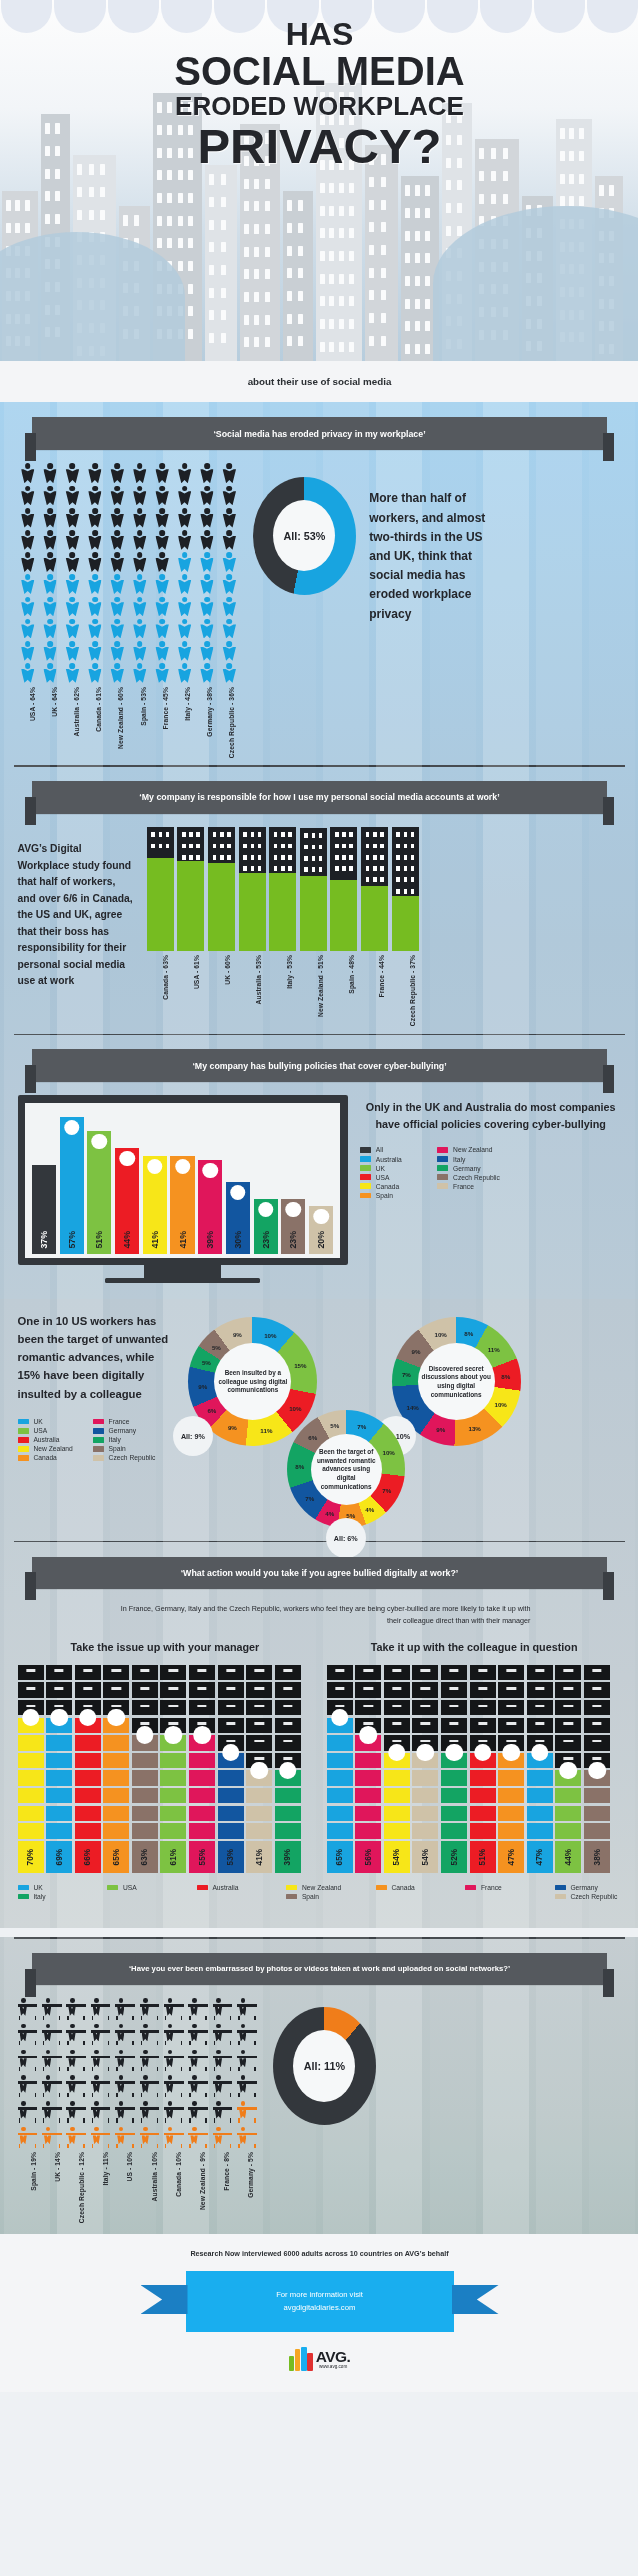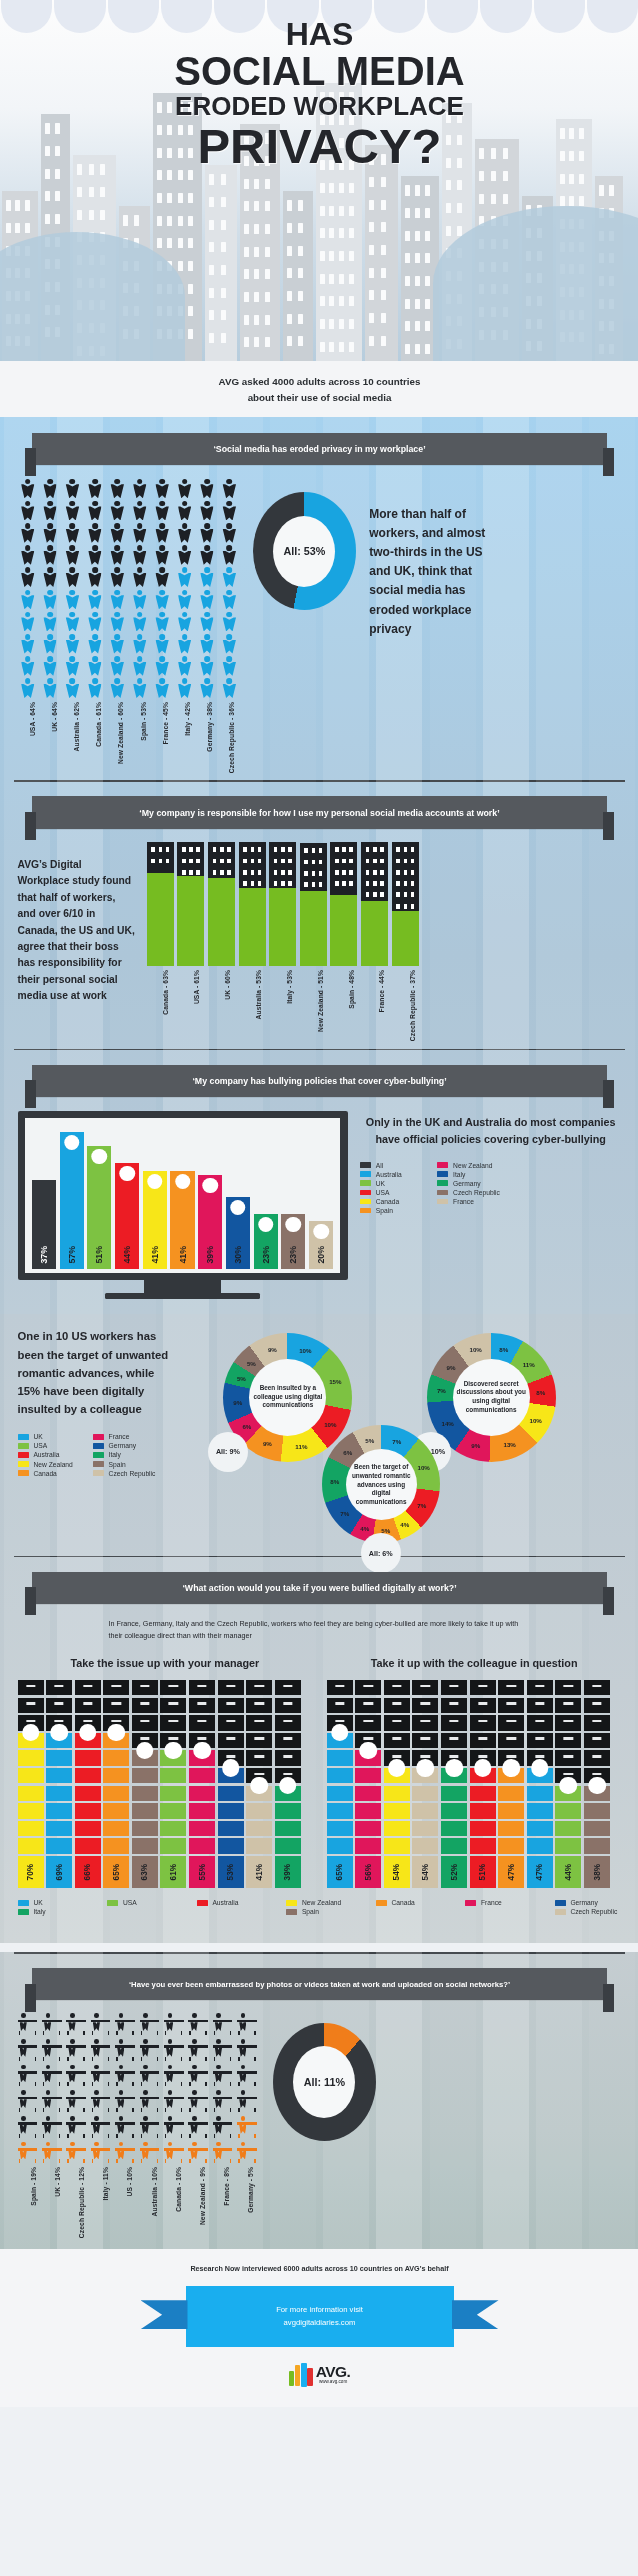--- a/index.html
+++ b/index.html
@@ -110,21 +110,21 @@
   .monitor .flag { position:absolute; top:3.1px; left:50%; transform:translateX(-50%); width:15.5px; height:15.5px; border-radius:50%; overflow:hidden; }
   .monitor .stand { width:77px; height:13.4px; background:#33373c; margin:0 auto; }
   .monitor .base { width:155px; height:5.2px; background:#33373c; margin:0 auto; border-radius:1.5px; }
 
   
   .legend { display:flex; flex-wrap:wrap; gap:2.1px 13.4px; font-size:6.7px; }
   .legend .li { display:flex; align-items:center; gap:4.6px; min-width:67px; }
   .legend .sw { width:11.3px; height:5.7px; border-radius:0.5px; flex:none; }
 
   
-  .pie { position:relative; border-radius:50%;margin-left:35px; }
+  .pie { position:relative; border-radius:50%; }
   .pie .lbl { position:absolute; font-size:6.2px; font-weight:bold; color:#1d2025; transform:translate(-50%,-50%); }
   .pie .center {
     position:absolute; border-radius:50%; background:#f6f8f9; display:flex; align-items:center; justify-content:center;
     text-align:center; font-size:6.4px; font-weight:bold; line-height:1.35; color:#24262b; padding:3.1px;
   }
   .pie .allbadge {
     position:absolute; width:40px; height:40px; border-radius:50%; background:#f0f3f5;
     display:flex; align-items:center; justify-content:center; font-size:7.2px; font-weight:bold; color:#24262b;
   }
 
@@ -158,21 +158,21 @@
   .ribbonBox .fl.l { left:-45px; clip-path:polygon(0 0,100% 0,100% 100%,0 100%,46% 50%); }
   .ribbonBox .fl.r { right:-45px; clip-path:polygon(0 0,100% 0,54% 50%,100% 100%,0 100%); }
   .avglogo { margin:15.5px auto 0; display:flex; align-items:center; justify-content:center; gap:4.1px; }
   .avglogo .mark { width:23px; height:24px; position:relative; }
   .avglogo .mark i { position:absolute; width:5.7px; border-radius:1px; }
   .avglogo .txt { font-size:15.5px; font-weight:bold; color:#1d2025; letter-spacing:-0.5px; line-height:1; }
   .avglogo .txt small { display:block; font-size:4.6px; font-weight:normal; letter-spacing:0; }
 
   .statement { font-size:12px; line-height:1.6; font-weight:bold; color:#24262b; }
   .head2 { font-size:10.8px; font-weight:bold; text-align:center; color:#24262b; line-height:1.4; }
-  .note-sm { font-size:7.2px; text-align:left; line-height:1.7; color:#24262b; max-width:422px; margin:0 auto; }
+  .note-sm { font-size:7.2px; text-align:right; line-height:1.7; color:#24262b; max-width:422px; margin:0 auto; }
   .row { display:flex; }
 </style>
 </head>
 <body>
 
 <div class="page">
 
   <div class="hero">
     <div class="clouds">
       <span></span>
@@ -609,21 +609,20 @@
     <div class="hill" style="right:-62px;width:268px;height:155px;"></div>
     <h1>
       <div class="t1">HAS</div>
       <div class="t2">SOCIAL MEDIA</div>
       <div class="t3">ERODED WORKPLACE</div>
       <div class="t4">PRIVACY?</div>
     </h1>
   </div>
 
   <div class="subtitle">
-    <div>AVG asked 4000 adults across 10 countries</div>
     <div>about their use of social media</div>
   </div>
 
   <div class="panel p1">
     <div class="bgcols">
         <i></i>
         <i></i>
         <i></i>
         <i></i>
         <i></i>
@@ -1090,21 +1089,21 @@
 
     <div class="divider"></div>
 
     <div class="section">
       <div class="ribbon">
         <div class="tail l"></div>
         <div class="tail r"></div>
         <div class="plate">‘My company is responsible for how I use my personal social media accounts at work’</div>
       </div>
       <div class="row" style="gap:11.3px; align-items:flex-start;">
-        <div class="statement" style="width:118px;font-size:10.3px;padding-top:14.4px;">AVG’s Digital Workplace study found that half of workers, and over 6/10 in Canada, the US and UK, agree that their boss has responsibility for their personal social media use at work</div>
+        <div class="statement" style="width:118px;font-size:10.3px;padding-top:14.4px;">AVG’s Digital Workplace study found that half of workers, and over 6/6 in Canada, the US and UK, agree that their boss has responsibility for their personal social media use at work</div>
         <div>
           <div class="bars-green" id="bars2">
               <div class="col">
                 <div class="bldg" style="height: 31px;">
                   <i class="w" style="left: 4.6px; top: 5.2px;"></i>
                   <i class="w" style="left: 12px; top: 5.2px;"></i>
                   <i class="w" style="left: 19px; top: 5.2px;"></i>
                   <i class="w" style="left: 4.6px; top: 16.5px;"></i>
                   <i class="w" style="left: 12px; top: 16.5px;"></i>
                   <i class="w" style="left: 19px; top: 16.5px;"></i>
@@ -1520,21 +1519,21 @@
         </div>
       </div>
     </div>
 
     <div class="divider"></div>
 
     <div class="section">
       <div class="ribbon">
         <div class="tail l"></div>
         <div class="tail r"></div>
-        <div class="plate">‘What action would you take if you were bullied digitally at work?’</div>
+        <div class="plate">‘What action would you take if you agree bullied digitally at work?’</div>
       </div>
       <div class="note-sm">In France, Germany, Italy and the Czech Republic, workers who feel they are being cyber-bullied are more likely to take it up with their colleague direct than with their manager</div>
 
       <div class="row" style="gap:14.4px;margin-top:13.4px;">
         <div style="flex:1;">
           <div class="head2">Take the issue up with your manager</div>
           <div class="cabs" id="cabsR" style="margin-top:9.3px;">
               <div class="ccol">
                 <div class="cell dark"></div>
                 <div class="cell dark"></div>

